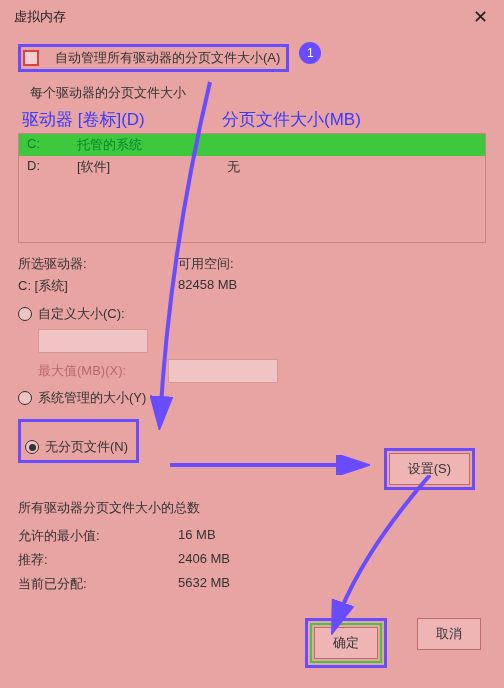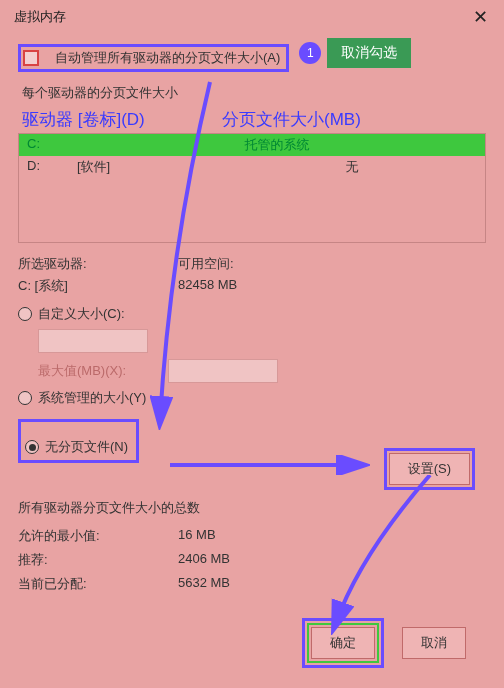--- a/index.html
+++ b/index.html
@@ -55,21 +55,21 @@
     font-size: 12px;
   }
   .tip {
     background: #3a9a55;
     color: #fff;
     padding: 6px 14px;
     margin-left: 6px;
     font-size: 14px;
   }
 
-  .section-label { margin: 12px 0 4px 4px; color: #333; }
+  .section-label { margin: 12px 0 4px 12px; color: #333; }
 
   .list-head {
     display: flex;
     padding: 2px 4px;
     font-size: 17px;
     color: #3a3aff;
   }
   .col-drive { width: 200px; }
   .col-size { flex: 1; }
 
@@ -82,21 +82,21 @@
     display: flex;
     padding: 2px 8px;
     font-size: 13px;
   }
   .drive-row.sel {
     background: #3ec83e;
     color: #083;
   }
   .drive-row .letter { width: 50px; }
   .drive-row .label { width: 150px; }
-  .drive-row .size { flex: 1; text-align: center; }
+  .drive-row .size { flex: 1; }
 
   .info-grid {
     display: grid;
     grid-template-columns: 160px 1fr;
     row-gap: 4px;
     margin: 12px 0 10px 0;
     font-size: 13px;
   }
 
   .radio-row {
@@ -159,25 +159,25 @@
   .totals-title { margin: 30px 0 10px 0; }
   .totals-grid {
     display: grid;
     grid-template-columns: 160px 1fr;
     row-gap: 6px;
     font-size: 13px;
   }
 
   .bottom-buttons {
     position: absolute;
-    right: 38px;
+    right: 23px;
     bottom: 20px;
     display: flex;
-    gap: 18px;
-    align-items: center;
+    gap: 30px;
+    align-items: flex-start;
   }
   .ok-wrap {
     border: 3px solid #6a4cff;
     padding: 2px;
   }
   .ok-inner {
     border: 2px solid #3ec83e;
     padding: 2px;
   }
 
@@ -192,21 +192,20 @@
 </div>
 
 <div class="content">
   <div style="display:flex;align-items:center;">
     <div class="auto-row">
       <div class="chk"></div>
       <span>自动管理所有驱动器的分页文件大小(A)</span>
     </div>
     <div class="callout">
       <div class="badge">1</div>
-      <div class="tip">取消勾选</div>
     </div>
   </div>
 
   <div class="section-label">每个驱动器的分页文件大小</div>
 
   <div class="list-head">
     <div class="col-drive">驱动器 [卷标](D)</div>
     <div class="col-size">分页文件大小(MB)</div>
   </div>
   <div class="drive-list">

